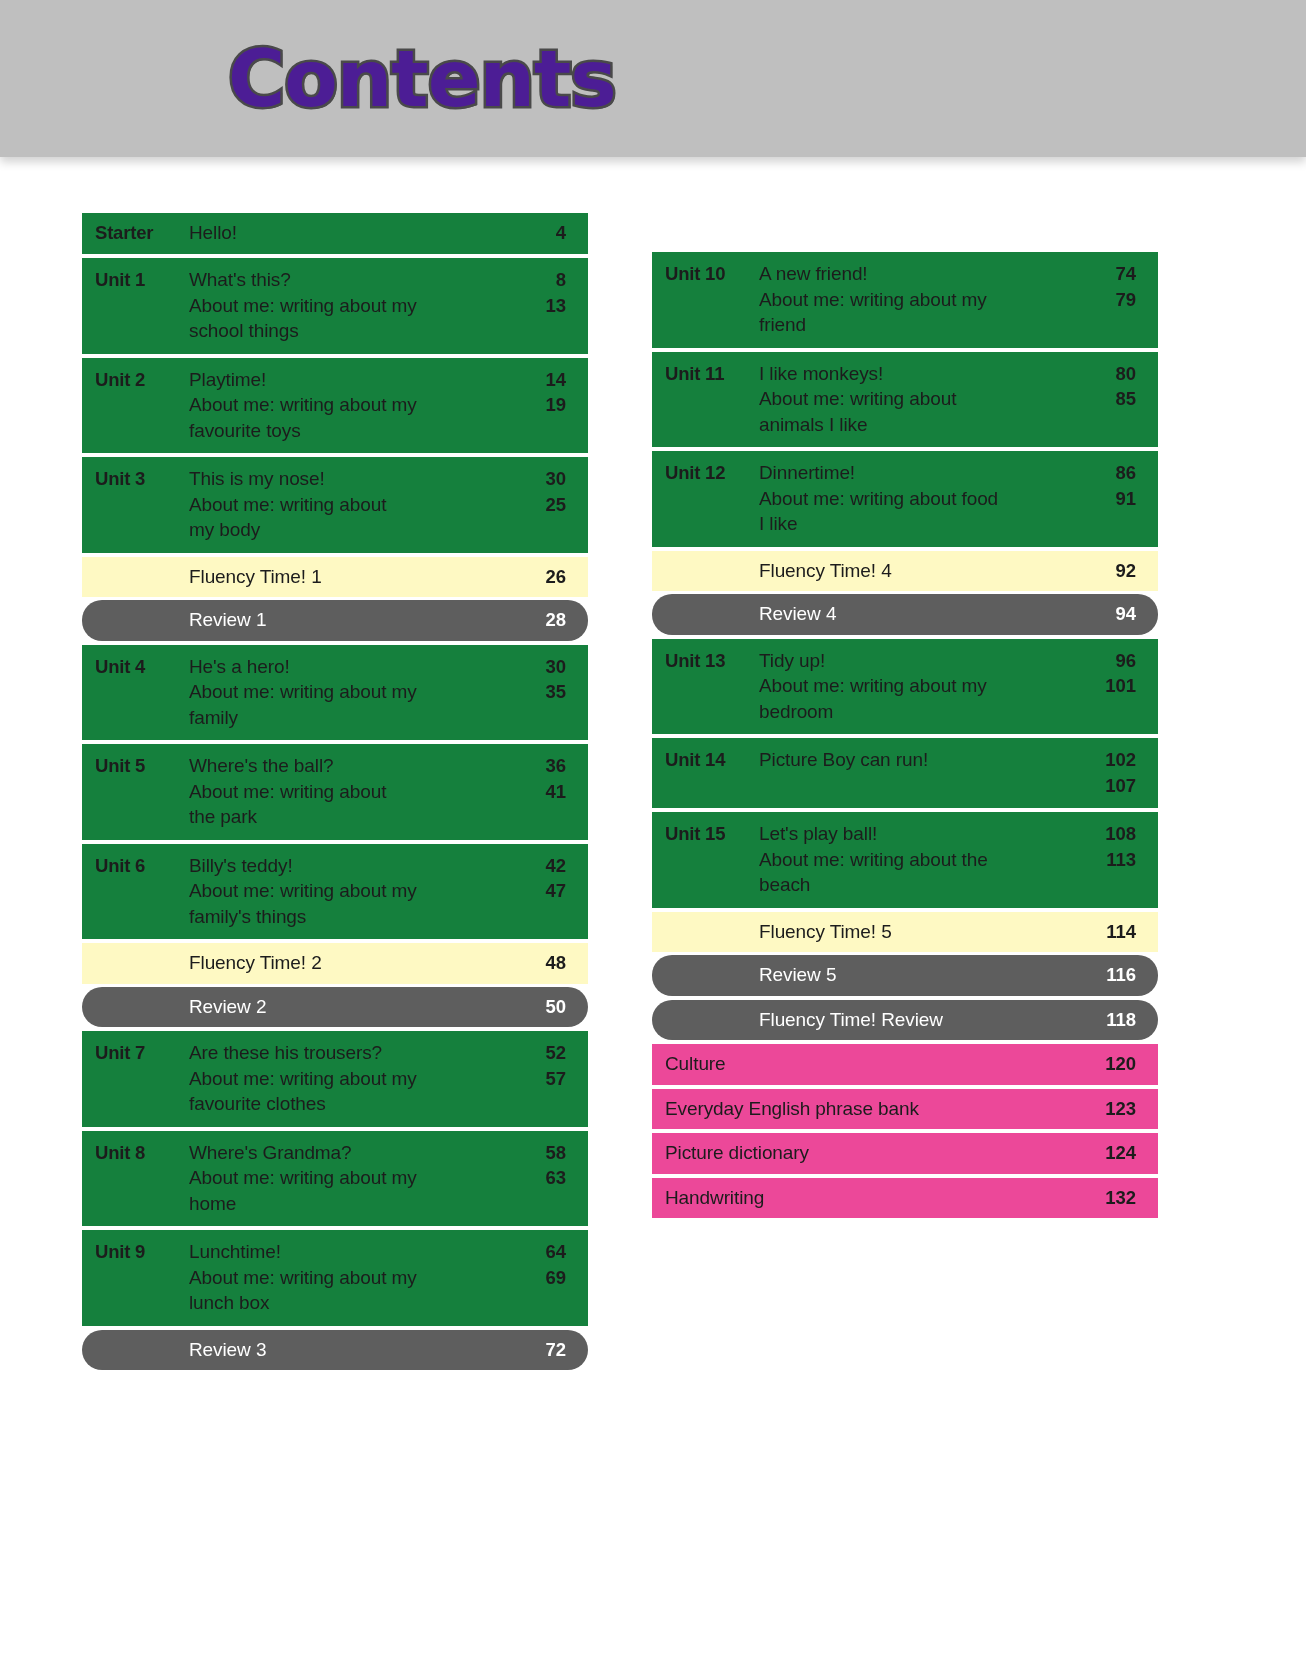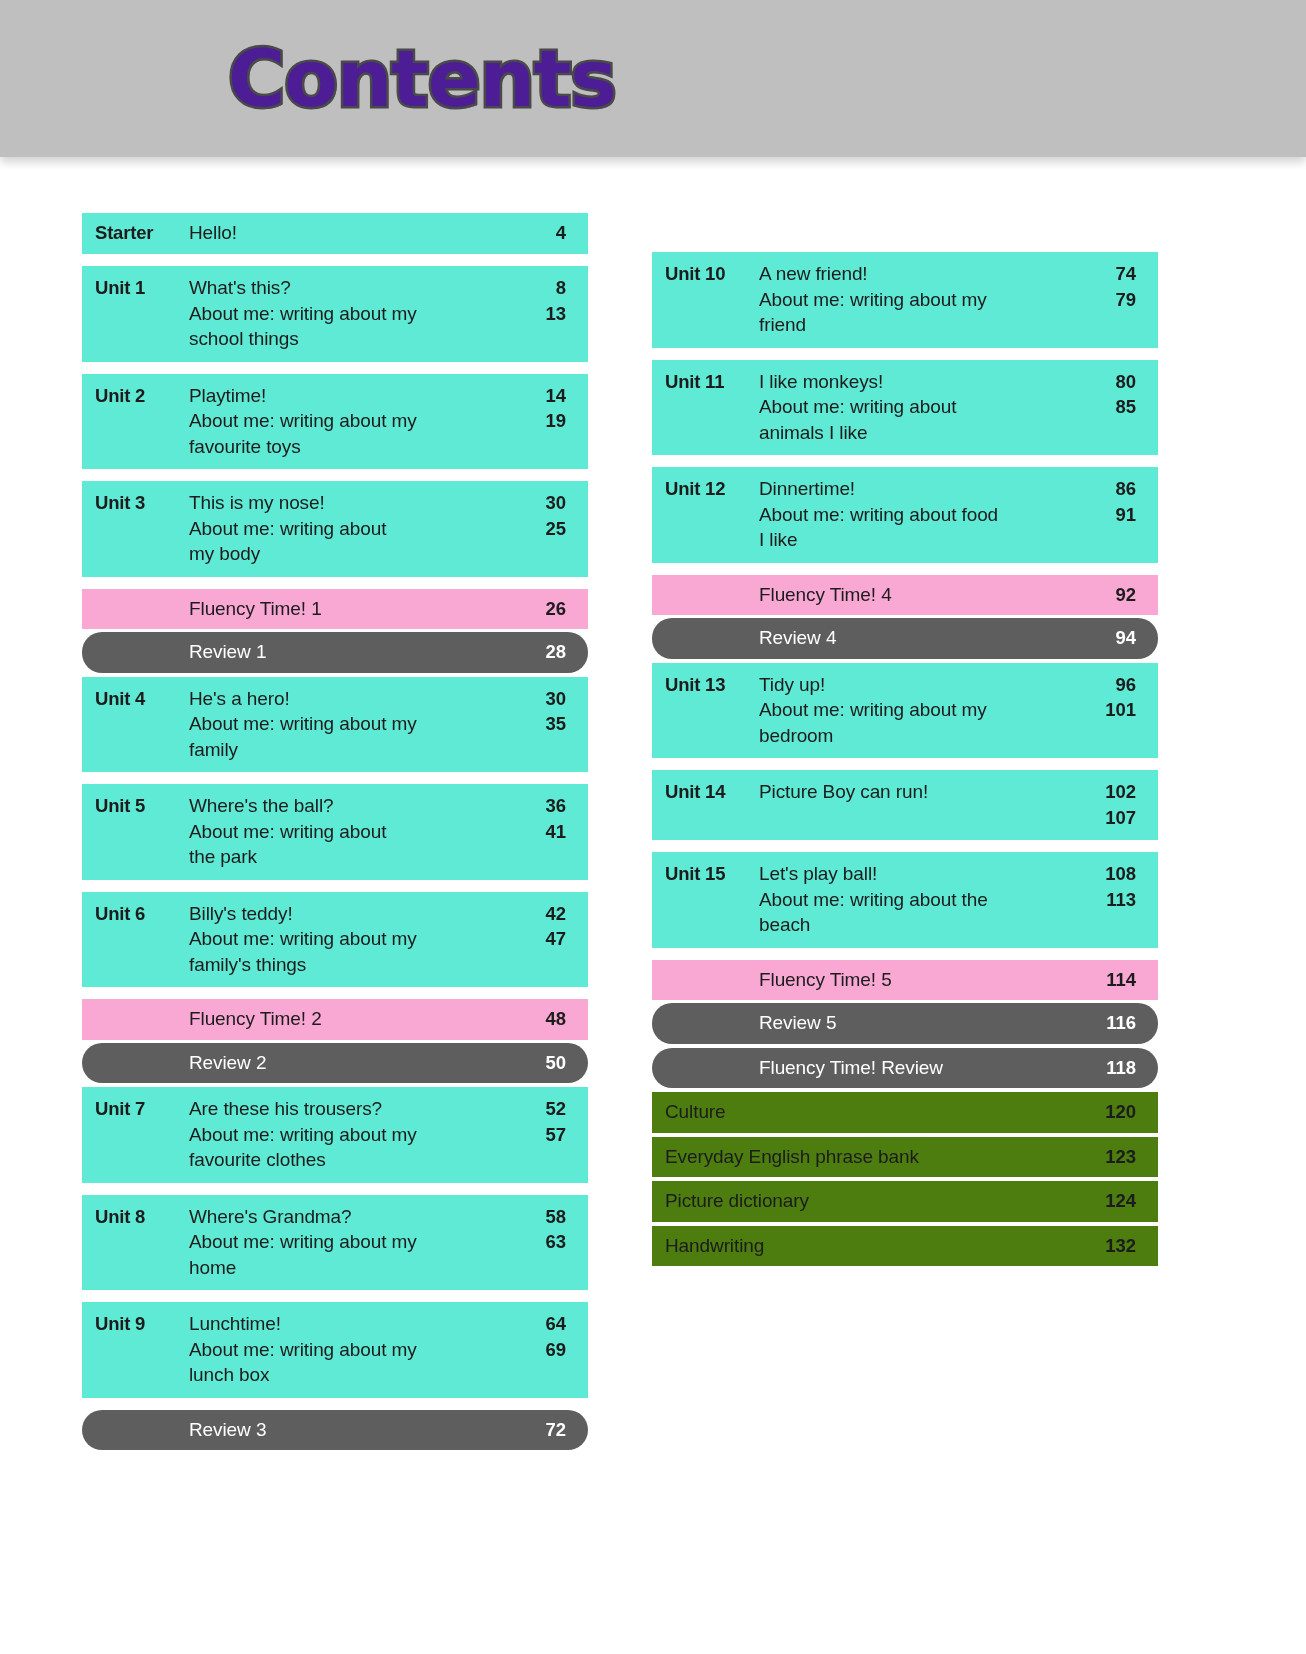--- a/index.html
+++ b/index.html
@@ -60,41 +60,41 @@
   }
   .col-right {
     left: 652px;
     top: 252px;
   }
 
   
   .row {
     display: flex;
     align-items: flex-start;
-    margin-bottom: 12px;
-    background: #5eead4;
+    margin-bottom: 4px;
+    background: #15803d;
     color: #1c1c1c;
     padding: 9px 0 10px 0;
     box-sizing: border-box;
   }
   .row.single {
     padding: 7px 0 8px 0;
   }
   .row.fluency {
-    background: #f9a8d4;
+    background: #fef9c3;
     margin-bottom: 3px;
   }
   .row.review {
     background: #5e5e5e;
     color: #ffffff;
     margin-bottom: 4px;
     border-radius: 20px;
   }
   .row.back {
-    background: #4d7c0f;
+    background: #ec4899;
     margin-bottom: 4px;
   }
 
   .unit-label {
     width: 107px;
     flex: 0 0 107px;
     font-size: 18.5px;
     font-weight: bold;
     padding-left: 13px;
     box-sizing: border-box;

